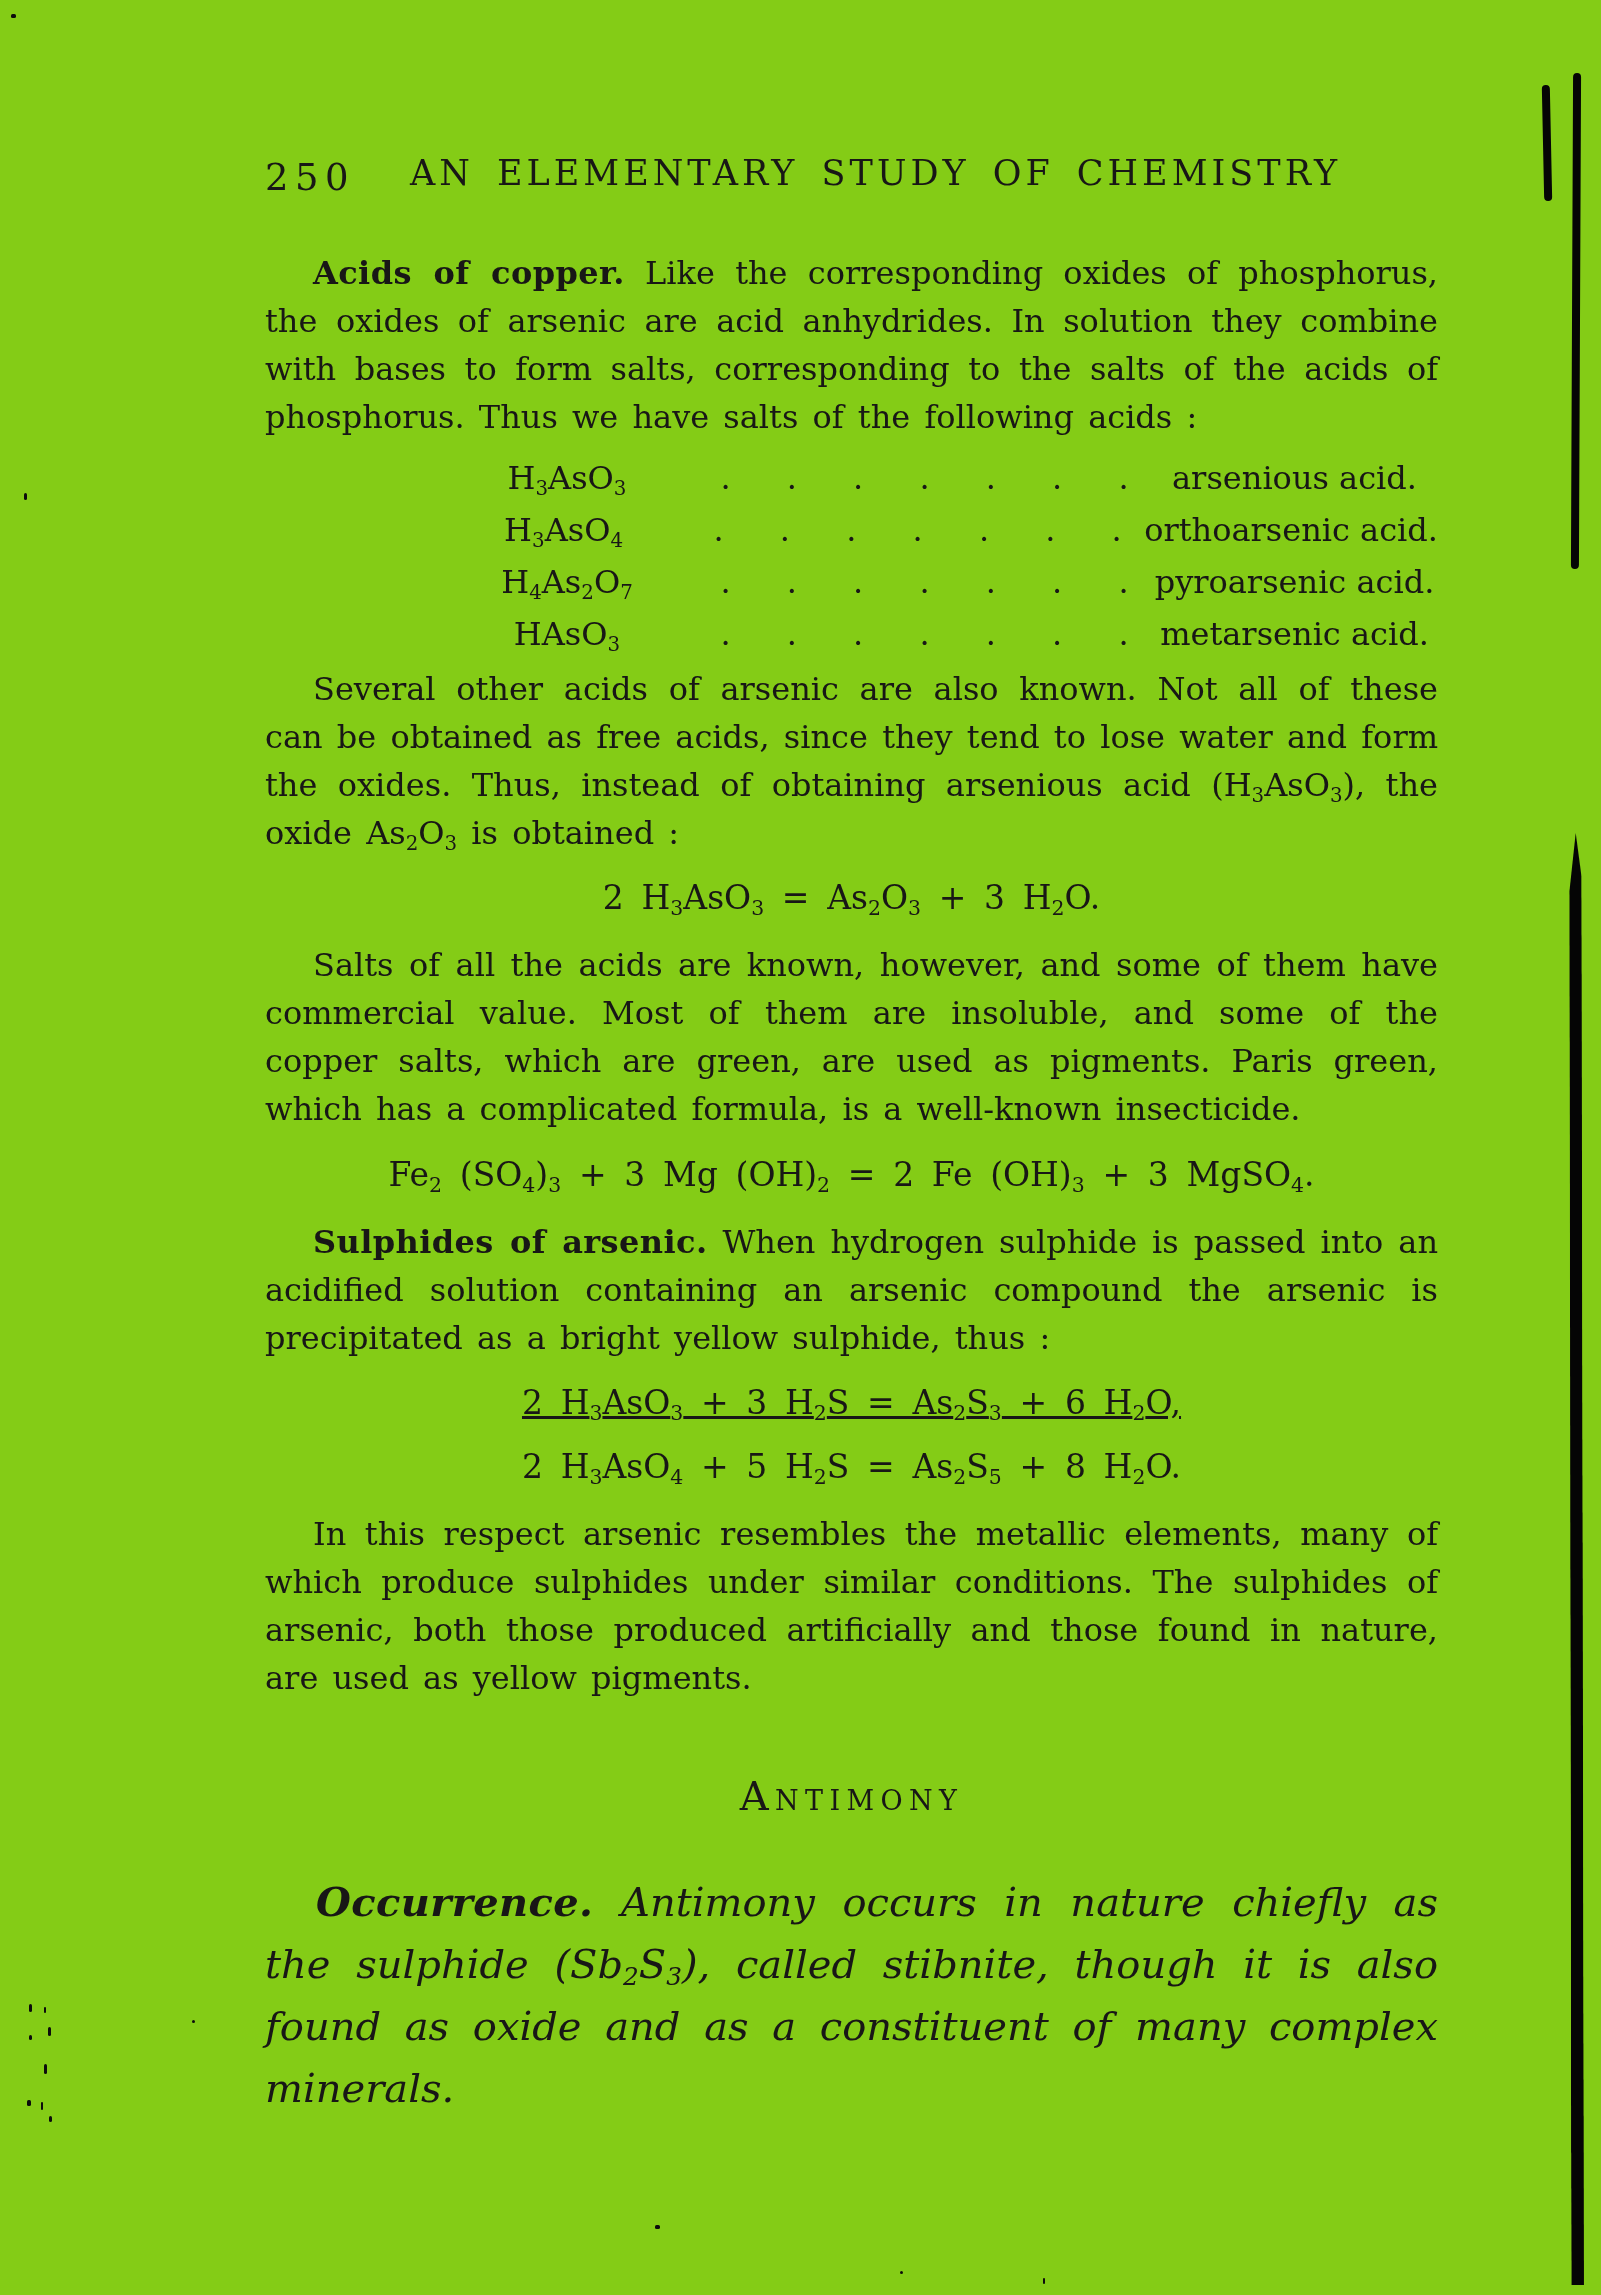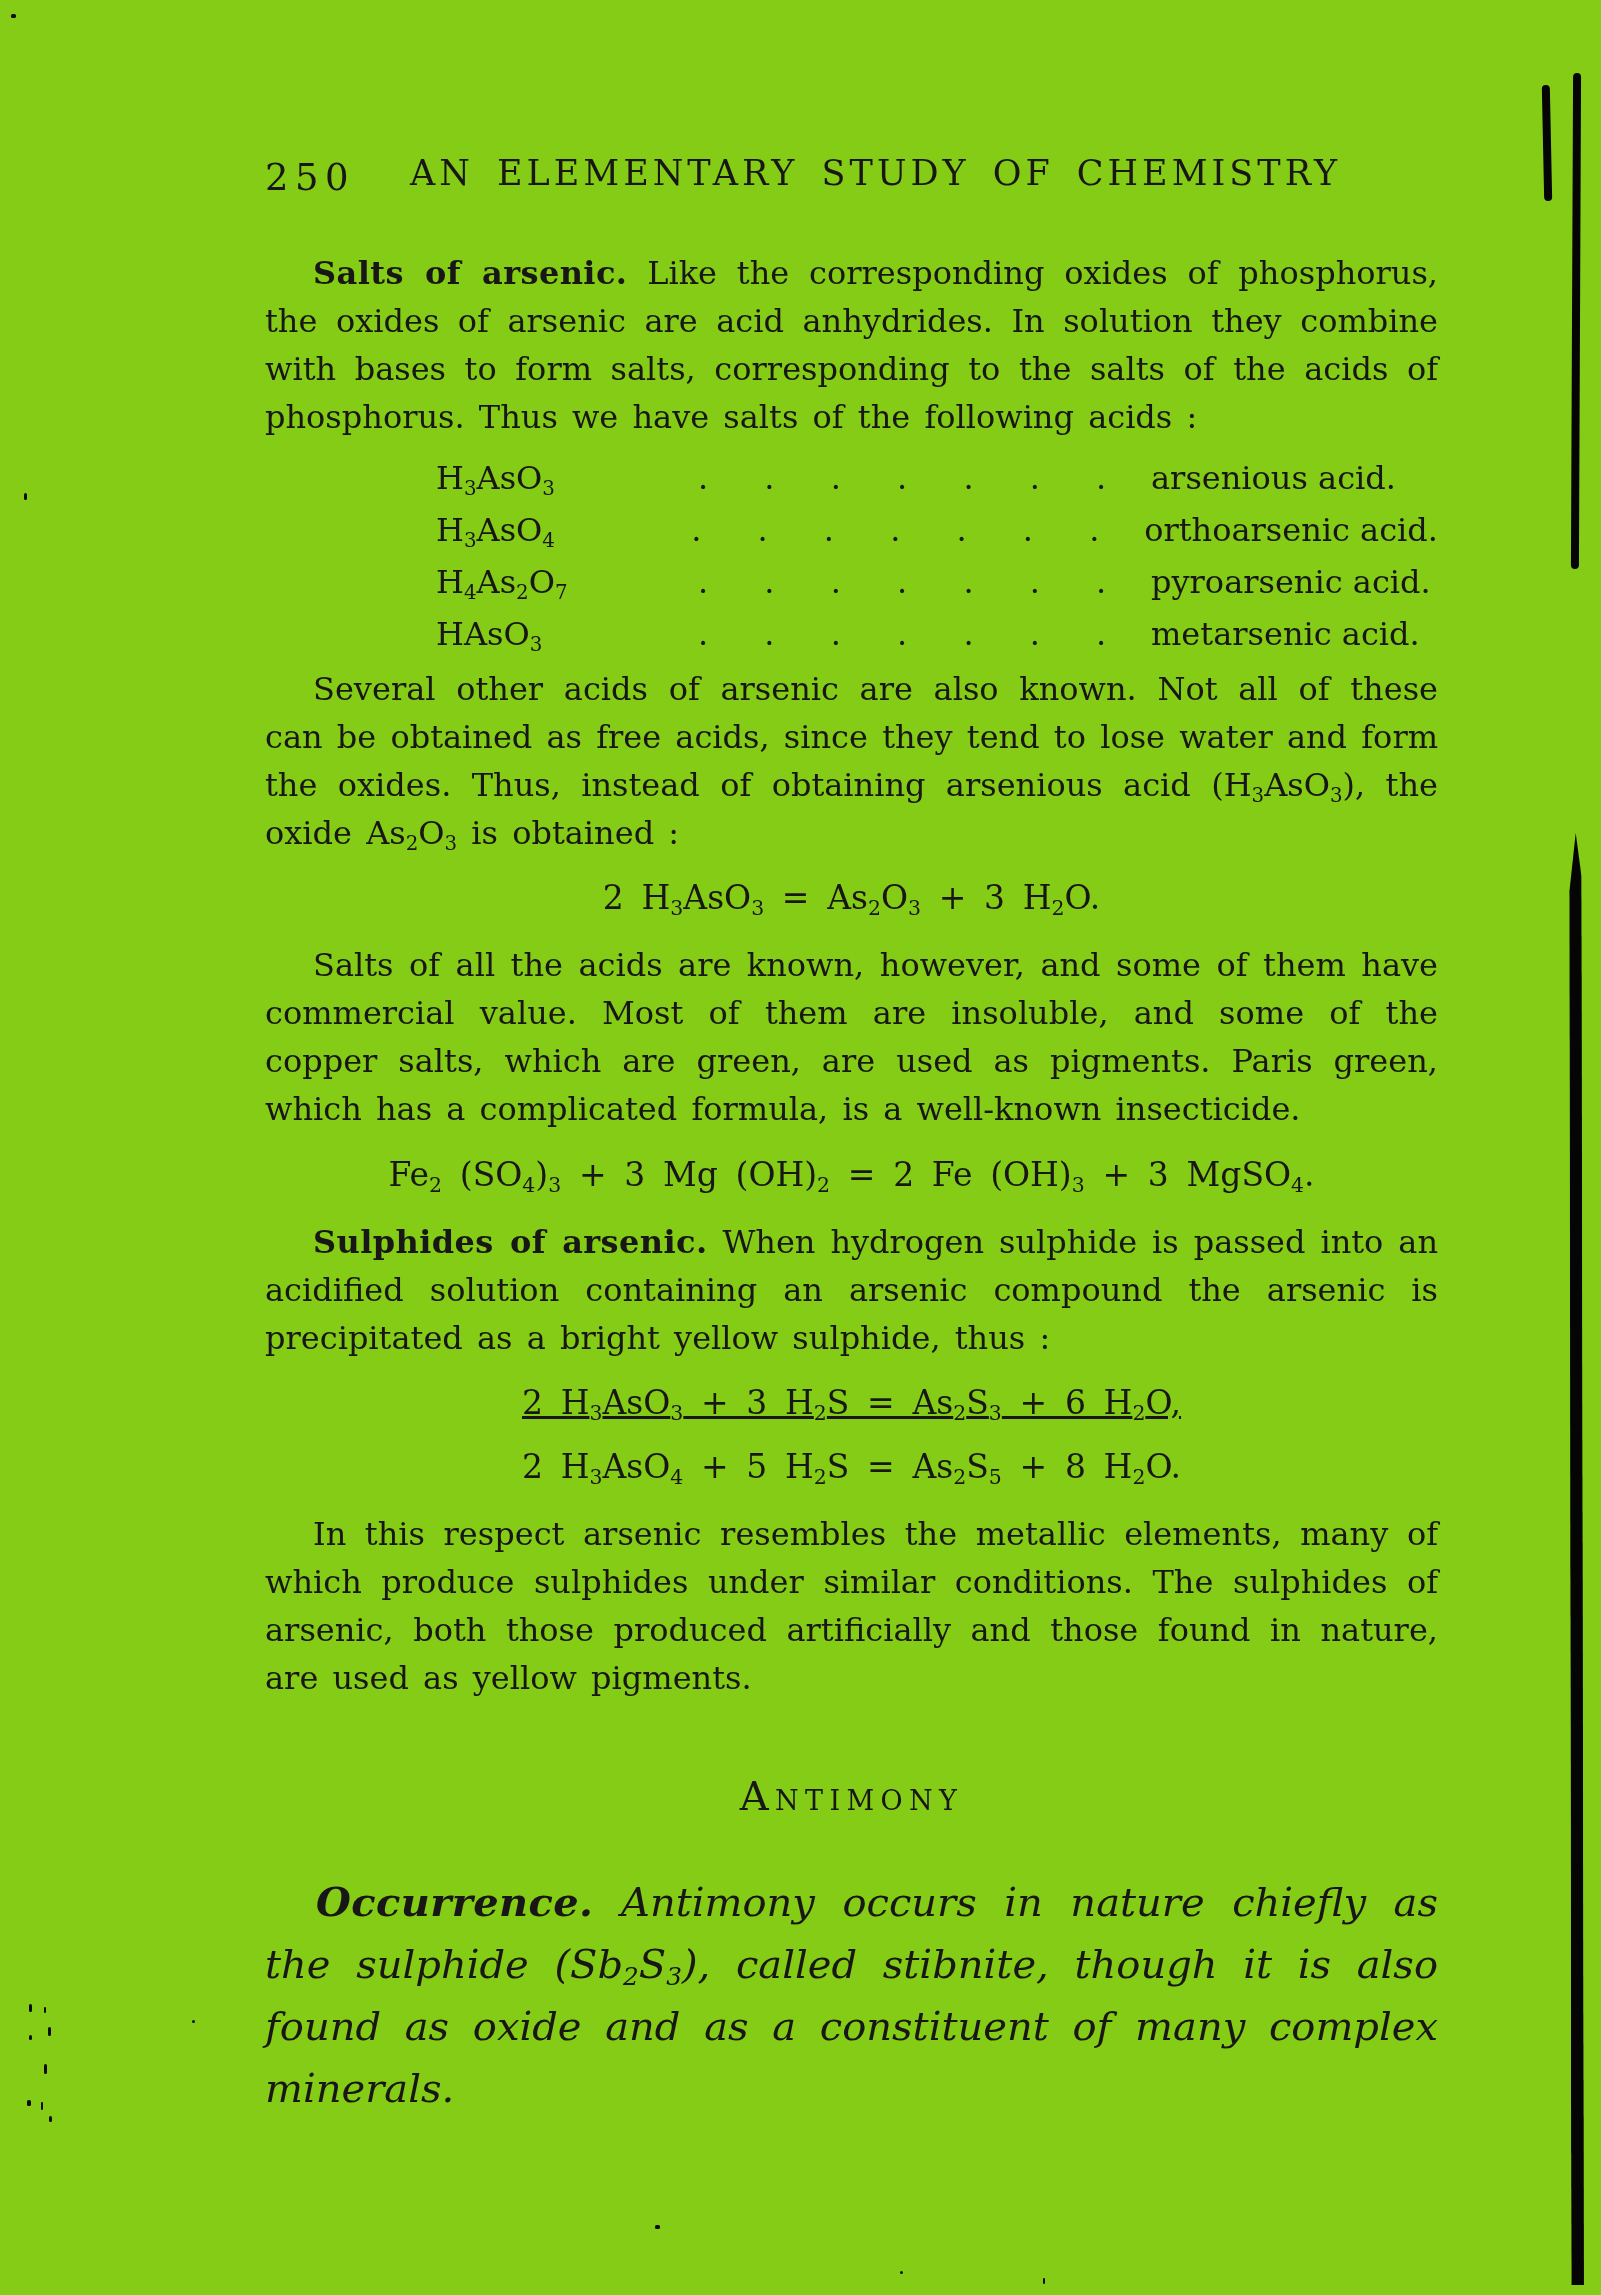--- a/index.html
+++ b/index.html
@@ -42,21 +42,21 @@
     word-spacing:4px;
   }
   .body-para .lead{font-weight:700;letter-spacing:0.4px;}
   sub{font-size:.62em;vertical-align:-0.3em;line-height:0;}
   
   .acid-list{
     margin:11px 0 4.8px 0;
     padding-left:171px;
     font-size:32px;line-height:52px;
   }
-  .acid-row{display:flex;align-items:baseline;}
+  .acid-row{display:flex;align-items:baseline;text-align:center;}
   .formula{width:262px;white-space:nowrap;}
   .leader{
     width:453px;overflow:hidden;white-space:nowrap;
     word-spacing:46px;letter-spacing:0;
     flex:none;
   }
   .acid-name{flex:1;white-space:nowrap;}
   
   .equation{
     font-size:33px;line-height:48px;
@@ -97,21 +97,21 @@
 
 <div class="page">
 
   <div class="column">
 
     <header class="running-head">
       <span class="pagenum">250</span>
       <span class="running-title">AN ELEMENTARY STUDY OF CHEMISTRY</span>
     </header>
 
-    <p class="body-para"><b class="lead">Salts of arsenic.</b> <span>Like the corresponding oxides of phosphorus, the oxides of arsenic are acid anhydrides. In solution they combine with bases to form salts, corresponding to the salts of the acids of phosphorus. Thus we have salts of the following acids :</span></p>
+    <p class="body-para"><b class="lead">Acids of copper.</b> <span>Like the corresponding oxides of phosphorus, the oxides of arsenic are acid anhydrides. In solution they combine with bases to form salts, corresponding to the salts of the acids of phosphorus. Thus we have salts of the following acids :</span></p>
 
     <div class="acid-list">
       <div class="acid-row">
         <span class="formula">H<sub>3</sub>AsO<sub>3</sub></span>
           <span class="leader">. . . . . . .</span>
           <span class="acid-name">arsenious acid.</span>
       </div>
       <div class="acid-row">
         <span class="formula">H<sub>3</sub>AsO<sub>4</sub></span>
           <span class="leader">. . . . . . .</span>

